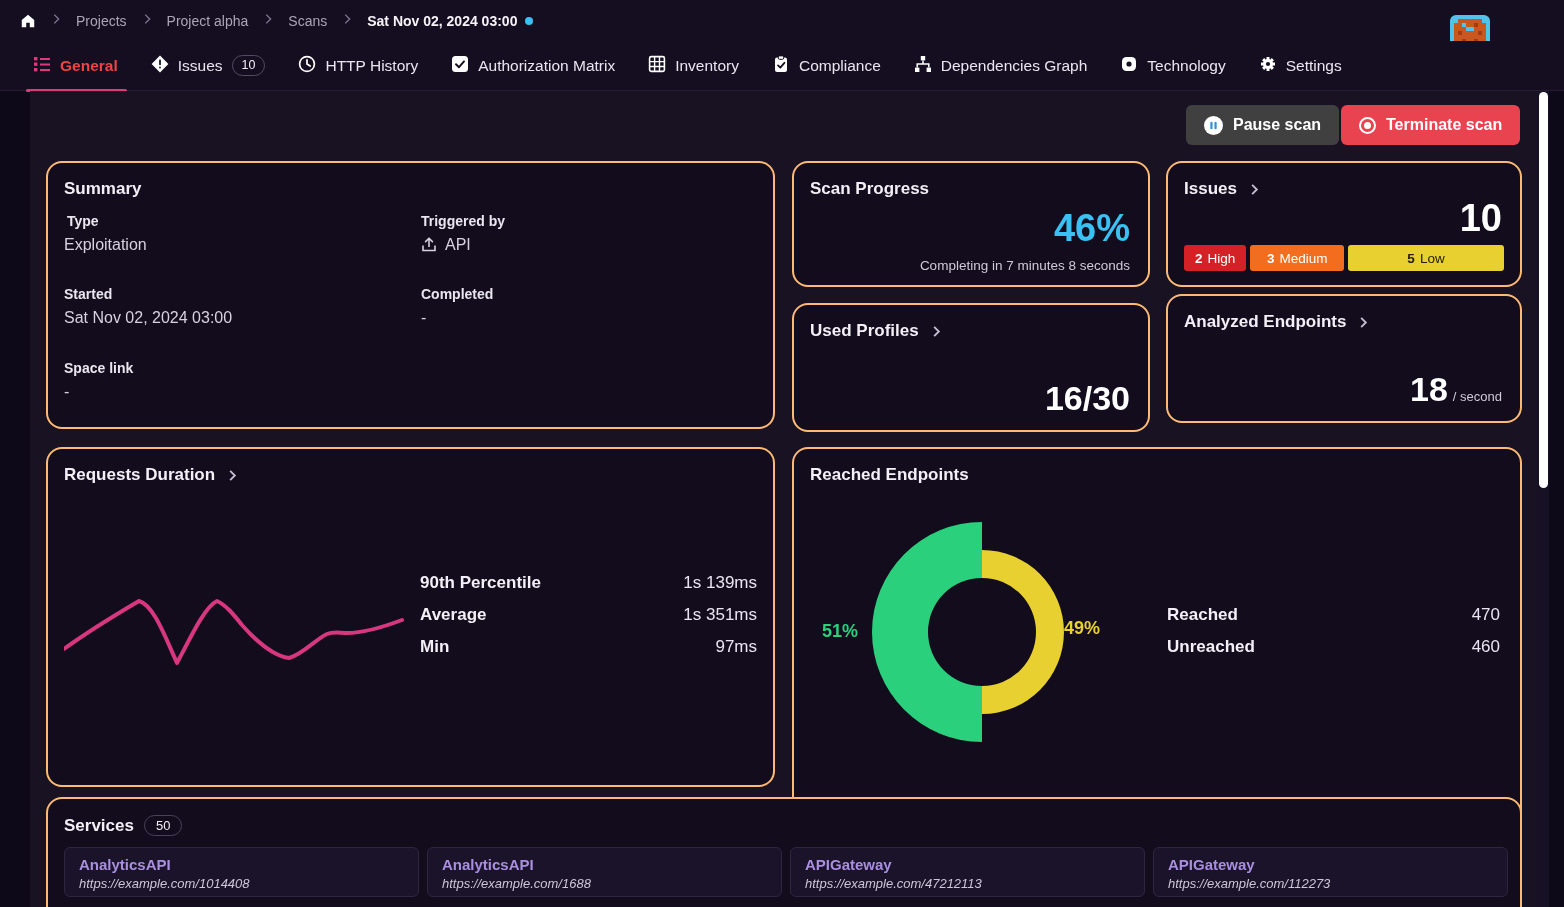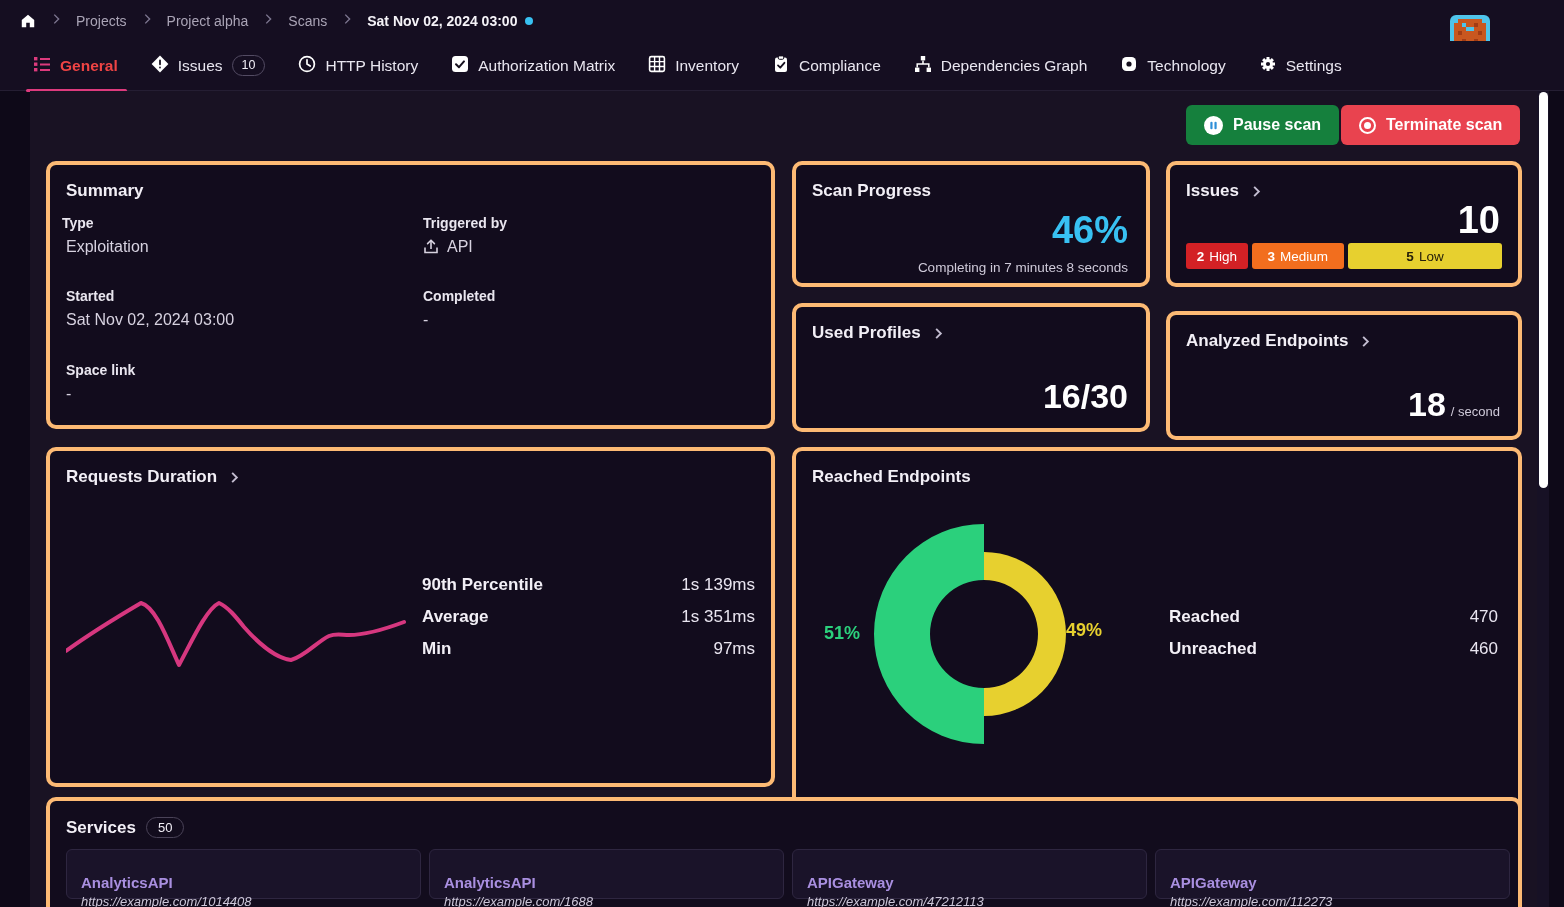--- a/index.html
+++ b/index.html
@@ -24,21 +24,21 @@
   .tab{position:relative;height:50px;display:flex;align-items:center;gap:9px;font-size:15.5px;color:#e9e6f0;cursor:pointer;padding:0 3px;white-space:nowrap;}
   .tab svg{flex:0 0 auto;}
   .tab.active{color:#ef4444;font-weight:700;}
   .tab.active::after{content:'';position:absolute;left:-4px;right:-6px;bottom:-1px;height:3px;background:#dd3a7d;border-radius:2px;}
   .tab-badge{border:1px solid #534b63;border-radius:999px;padding:1px 9px;font-size:12.5px;color:#f1eef6;line-height:17px;}
   
   .panel{position:absolute;left:30px;top:91px;width:1507px;height:816px;background:#191223;overflow:hidden;}
   .sbtrack{position:absolute;left:1537px;top:91px;width:12px;height:816px;background:#171125;}
   .sbthumb{position:absolute;left:1539px;top:92px;width:9px;height:396px;background:#ffffff;border-radius:5px;cursor:pointer;}
   
-  .card{position:absolute;background:#120c1d;border:4px solid #fdba74;border-radius:10px;}
+  .card{position:absolute;background:#120c1d;border:2px solid #fdba74;border-radius:16px;}
   .card-title-row{position:absolute;left:16px;top:16px;display:flex;align-items:center;gap:10px;}
   .card-title{font-size:17px;font-weight:700;color:#f2eff6;}
   .chev{display:inline-flex;}
   
   .fld-label{position:absolute;font-size:14px;font-weight:700;color:#e9e6ef;}
   .fld-value{position:absolute;font-size:16px;color:#d7d2e0;display:flex;align-items:center;gap:8px;}
   
   .big-cyan{position:absolute;right:18px;top:44px;font-size:38px;font-weight:600;color:#38c1f2;}
   .sp-sub{position:absolute;right:18px;top:95px;font-size:13.5px;color:#cfcad9;}
   
@@ -58,26 +58,26 @@
   .pct{position:absolute;font-size:18px;font-weight:700;}
   .pct-green{left:28px;top:172px;color:#2bd07c;}
   .pct-yellow{left:270px;top:169px;color:#e7d02f;}
   .legend{position:absolute;left:373px;right:20px;top:150px;}
   .legend-row{display:flex;justify-content:space-between;align-items:center;height:32px;}
   .legend-label{font-size:17px;font-weight:700;color:#f2eff6;}
   .legend-value{font-size:17px;color:#e9e5f0;}
   
   .svc-badge{border:1px solid #4a4358;border-radius:999px;padding:2px 11px;font-size:13px;color:#f1eef6;}
   .svc-row{position:absolute;left:16px;top:48px;display:flex;gap:8px;}
-  .svc-card{width:355px;height:50px;background:#1a1329;border:1px solid #2e2640;border-radius:6px;padding:24px 14px;cursor:pointer;}
+  .svc-card{width:355px;height:50px;background:#1a1329;border:1px solid #2e2640;border-radius:6px;padding:8px 14px;cursor:pointer;}
   .svc-name{font-size:15px;font-weight:700;color:#a98fe0;}
   .svc-url{font-size:13px;font-style:italic;color:#cdc7d9;margin-top:3px;}
   
   .btn{position:absolute;top:14px;height:40px;border:none;border-radius:6px;display:flex;align-items:center;gap:10px;padding:0 18px;font-size:16px;font-weight:600;color:#ffffff;cursor:pointer;font-family:"Liberation Sans",sans-serif;}
-  .btn-pause{left:1156px;background:#15803d;}
+  .btn-pause{left:1156px;background:#404040;}
   .btn-terminate{left:1311px;background:#e9434f;}
   .stop-icon{width:17px;height:17px;border:2.5px solid #fff;border-radius:50%;position:relative;}
   .stop-icon::after{content:'';position:absolute;left:50%;top:50%;width:7px;height:7px;margin:-3.5px 0 0 -3.5px;border-radius:50%;background:#fff;}
 </style>
 </head>
 <body>
 
 <div class="topbar">
   <div class="crumbs">
     <span style="display:inline-flex;">
@@ -226,21 +226,21 @@
   </button>
   <button class="btn btn-terminate">
     <span class="stop-icon"></span>
     <span>Terminate scan</span>
   </button>
 
   <div class="card" style="left:16px;top:70px;width:729px;height:268px;">
     <div class="card-title-row">
         <span class="card-title">Summary</span>
       </div>
-    <span class="fld-label" style="left:12px;top:50px;">Type</span>
+    <span class="fld-label" style="left:19px;top:50px;">Type</span>
     <span class="fld-value" style="left:16px;top:73px;">Exploitation</span>
     <span class="fld-label" style="left:373px;top:50px;">Triggered by</span>
     <span class="fld-value" style="left:373px;top:73px;">
       <span style="display:inline-flex;">
           <svg width="16" height="16" viewBox="0 0 16 16">
             <path d="M8 1.5 V10" stroke="#d7d2e0" stroke-width="1.6" fill="none"></path>
             <path d="M4.6 4.6 L8 1.2 L11.4 4.6" stroke="#d7d2e0" stroke-width="1.6" fill="none" stroke-linecap="round" stroke-linejoin="round"></path>
             <path d="M2 8.5 V13.5 H14 V8.5" stroke="#d7d2e0" stroke-width="1.6" fill="none"></path>
           </svg>
         </span>
@@ -293,21 +293,21 @@
       <span class="card-title">Used Profiles</span>
       <span class="chev">
           <svg width="15" height="15" viewBox="0 0 16 16">
             <polyline points="5.5 3 10.5 8 5.5 13" fill="none" stroke="#c3bdd0" stroke-width="2"></polyline>
           </svg>
         </span>
     </div>
     <span class="corner-num">16/30</span>
   </div>
 
-  <div class="card" style="left:1136px;top:220px;width:356px;height:129px;">
+  <div class="card" style="left:1136px;top:203px;width:356px;height:129px;">
     <div class="card-title-row">
       <span class="card-title">Analyzed Endpoints</span>
       <span class="chev">
           <svg width="15" height="15" viewBox="0 0 16 16">
             <polyline points="5.5 3 10.5 8 5.5 13" fill="none" stroke="#c3bdd0" stroke-width="2"></polyline>
           </svg>
         </span>
     </div>
     <span class="corner-num">
       <span>18</span>

